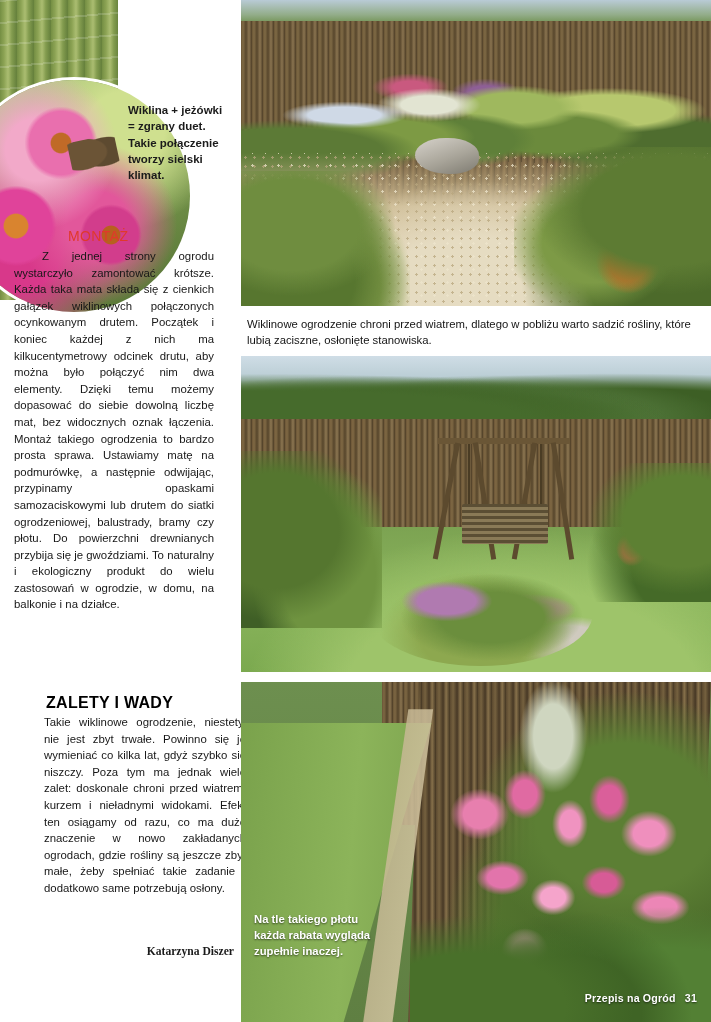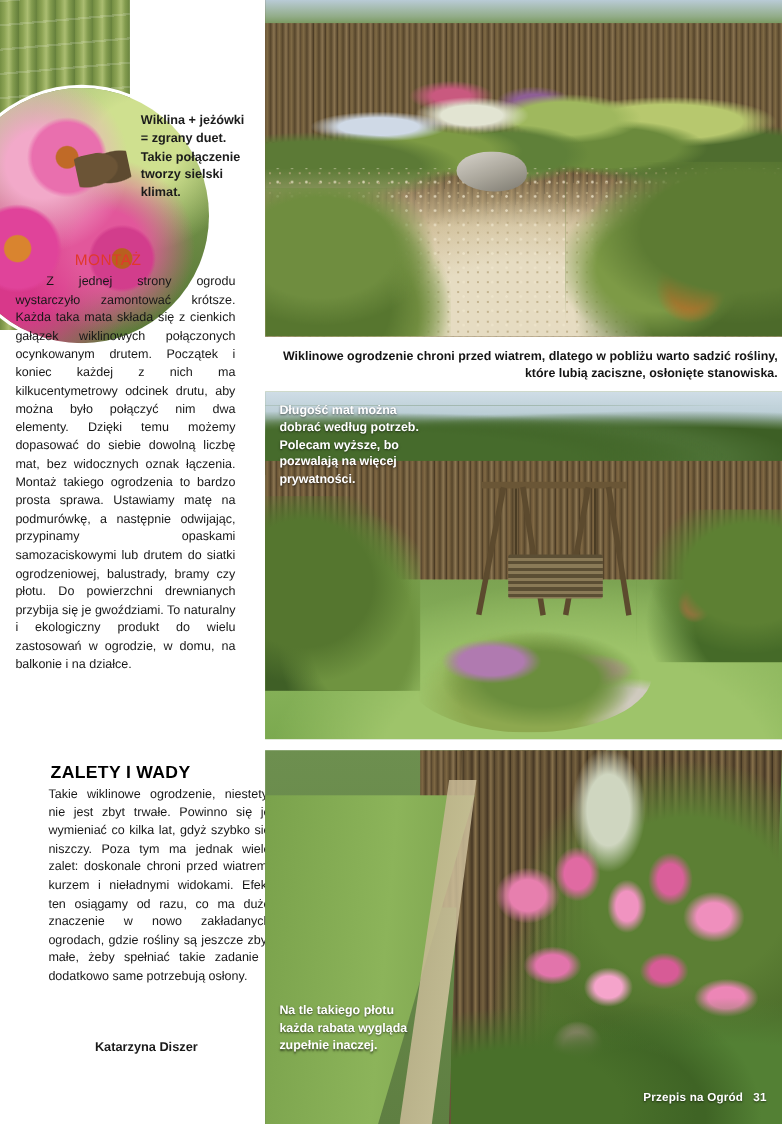--- a/index.html
+++ b/index.html
@@ -152,23 +152,24 @@
     text-align: justify;
     color: #171717;
     hyphens: auto;
   }
 
   .author {
     position: absolute;
     left: 32px;
     top: 945px;
     width: 202px;
-    text-align: center;
+    text-align: right;
     font-size: 11.6px;
     font-weight: 700;
+    font-family: Liberation Serif, serif;
   }
 
   
   .photo {
     position: absolute;
     overflow: hidden;
   }
 
   
   .photo-1 {
@@ -248,23 +249,22 @@
       radial-gradient(ellipse at 92% 82%, #4c6a2a 0 42%, rgba(76,106,42,0) 68%);
   }
 
   .caption-1 {
     position: absolute;
     left: 247px;
     top: 316px;
     width: 460px;
     font-size: 11.3px;
     line-height: 1.45;
-    font-weight: 700;
+    font-weight: 400;
     color: #141414;
-    text-align: right;
   }
 
   
   .photo-2 {
     left: 241px;
     top: 356px;
     width: 470px;
     height: 316px;
     background: linear-gradient(180deg, #86a06a 0%, #7d9a5f 40%, #7ba055 100%);
   }
@@ -507,21 +507,20 @@
       <div class="leg l1"></div>
       <div class="leg l2"></div>
       <div class="leg l3"></div>
       <div class="leg l4"></div>
       <div class="chain c1"></div>
       <div class="chain c2"></div>
       <div class="seat"></div>
     </div>
   </div>
 
-  <div class="callout-2">Długość mat można dobrać według potrzeb. Polecam wyższe, bo pozwalają na więcej prywatności.</div>
 
   <div class="photo photo-3">
     <div class="p3-fence-far"></div>
     <div class="p3-fence"></div>
     <div class="p3-lawn"></div>
     <div class="p3-path"></div>
     <div class="p3-bed"></div>
     <div class="p3-tulips"></div>
     <div class="p3-foliage"></div>
 

